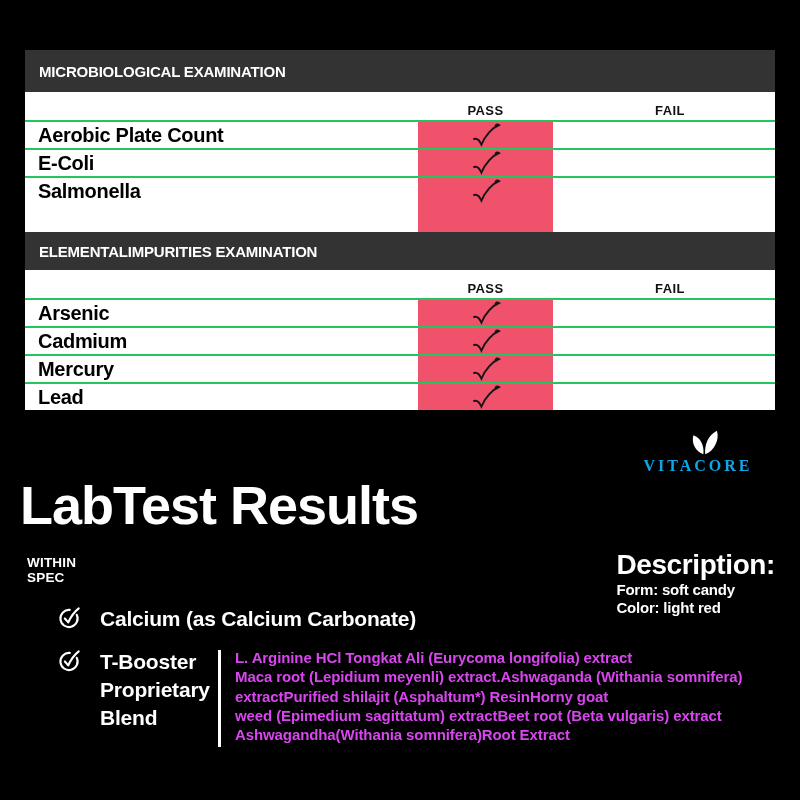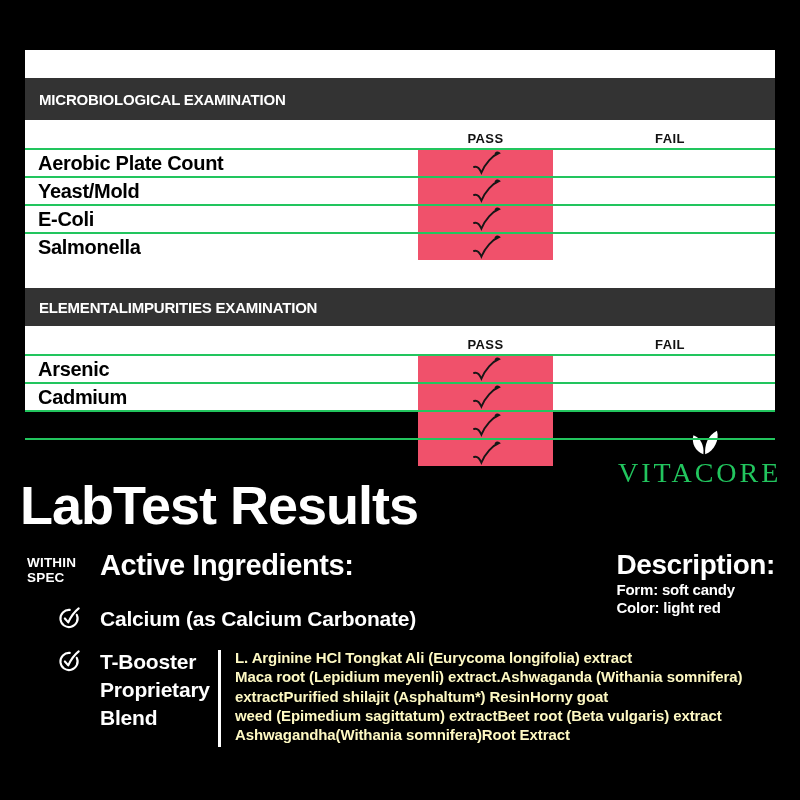--- a/index.html
+++ b/index.html
@@ -8,21 +8,21 @@
     position:relative; width:800px; height:800px; background:#000;
     font-family:"Liberation Sans", sans-serif; overflow:hidden;
   }
   
   .panel {
     position:absolute; left:25px; top:50px; width:750px; height:360px;
     background:#fff;
   }
   .section-bar {
     background:#333333; color:#fff; display:flex; align-items:center;
-    padding-left:14px; font-weight:bold; font-size:15px; letter-spacing:-0.2px;margin-top:28px;
+    padding-left:14px; font-weight:bold; font-size:15px; letter-spacing:-0.2px;
   }
   .bar1 { height:42px; }
   .bar2 { height:38px; }
   .colhead { position:relative; height:28px; background:#fff; }
   .colhead .pf {
     position:absolute; top:0; height:36px; display:flex; align-items:center;
     justify-content:center; font-size:13px; font-weight:bold; color:#111;
     letter-spacing:0.4px;
   }
   .colhead .pass-h { left:393px; width:135px; }
@@ -44,22 +44,22 @@
     position:absolute; left:393px; top:0; width:135px; height:26px;
     display:flex; align-items:center; justify-content:center;
   }
   .trow .failcell {
     position:absolute; left:545px; top:0; width:200px; height:26px;
   }
   
   .logo { position:absolute; right:22px; top:427px; width:160px; text-align:center; }
   .logo .leaves { display:block; margin:0 auto 1px; transform:translateX(9px); }
   .logo .brandname {
-    color:#22c55e; font-family:"Liberation Serif", serif; font-size:28px;
-    letter-spacing:3px; font-weight:normal;
+    color:#0ea5e9; font-family:"Liberation Serif", serif; font-size:16px;
+    letter-spacing:3px; font-weight:bold;
   }
   .main-title {
     position:absolute; left:20px; top:474px; color:#fff; font-size:54px;
     font-weight:bold; letter-spacing:-1px;text-align:right;
   }
   .within-spec {
     position:absolute; left:27px; top:556px; color:#fff; font-size:13.5px;
     font-weight:bold; line-height:1.08; white-space:pre-line; letter-spacing:0.2px;
   }
   .ai-heading {
@@ -75,21 +75,21 @@
   .ing-name {
     position:absolute; left:100px; color:#fff; font-size:21px; font-weight:bold;
     letter-spacing:-0.2px;
   }
   .ing-name.n1 { top:607px; }
   .ing-name.n2 { top:648px; line-height:1.34; white-space:pre-line; }
   .vdivider {
     position:absolute; left:218px; top:650px; width:2.5px; height:97px; background:#fff;
   }
   .ing-details {
-    position:absolute; left:235px; top:648px; width:545px; color:#fef9c3;
+    position:absolute; left:235px; top:648px; width:545px; color:#d946ef;
     font-size:15px; font-weight:bold; line-height:19.3px; white-space:pre-line;
     letter-spacing:-0.1px;
   }
 </style>
 </head>
 <body>
 
 <div class="page">
 
   <div class="panel">
@@ -99,29 +99,20 @@
     </div>
     <div class="colhead">
       <span class="pf pass-h">PASS</span>
       <span class="pf fail-h">FAIL</span>
     </div>
     <div class="rows">
       <div class="red-col"></div>
 
       <div class="trow">
         <span class="rlabel">Aerobic Plate Count</span>
-        <span class="checkcell">
-          <svg width="34" height="24" viewBox="0 0 34 24">
-              <path d="M5 16 C8 14.8 10.6 17.6 12.4 21.6 C16.2 12.4 23.4 4.6 30 2 C28.6 0.9 27.4 1.4 26.6 2.6" fill="none" stroke="#161616" stroke-width="1.9" stroke-linecap="round"></path>
-            </svg>
-        </span>
-        <span class="failcell"></span>
-      </div>
-      <div class="trow">
-        <span class="rlabel">Yeast/Mold</span>
         <span class="checkcell">
           <svg width="34" height="24" viewBox="0 0 34 24">
               <path d="M5 16 C8 14.8 10.6 17.6 12.4 21.6 C16.2 12.4 23.4 4.6 30 2 C28.6 0.9 27.4 1.4 26.6 2.6" fill="none" stroke="#161616" stroke-width="1.9" stroke-linecap="round"></path>
             </svg>
         </span>
         <span class="failcell"></span>
       </div>
       <div class="trow">
         <span class="rlabel">E-Coli</span>
         <span class="checkcell">
@@ -196,21 +187,20 @@
       <path d="M18 30 C9.5 27 4.5 18 7 9 C15 12 19 20 18 30 Z" fill="#fff"></path>
       <path d="M20 30 C19 20 23 9 33 4 C36 14 30 26 20 30 Z" fill="#fff"></path>
     </svg>
     <div class="brandname">VITACORE</div>
   </div>
 
   <h1 class="main-title">LabTest Results</h1>
 
   <div class="within-spec">WITHIN
 SPEC</div>
-  <div class="ai-heading">Active Ingredients:</div>
 
   <div class="desc-block">
     <div class="desc-heading">Description:</div>
     <div class="desc-line">Form: soft candy</div>
     <div class="desc-line">Color: light red</div>
   </div>
 
   <span class="bullet-icon b1">
     <svg width="24" height="24" viewBox="0 0 26 26">
       <path d="M21.43 9.57 A9.3 9.3 0 1 1 13.81 4.24" fill="none" stroke="#fff" stroke-width="2.3" stroke-linecap="round"></path>

